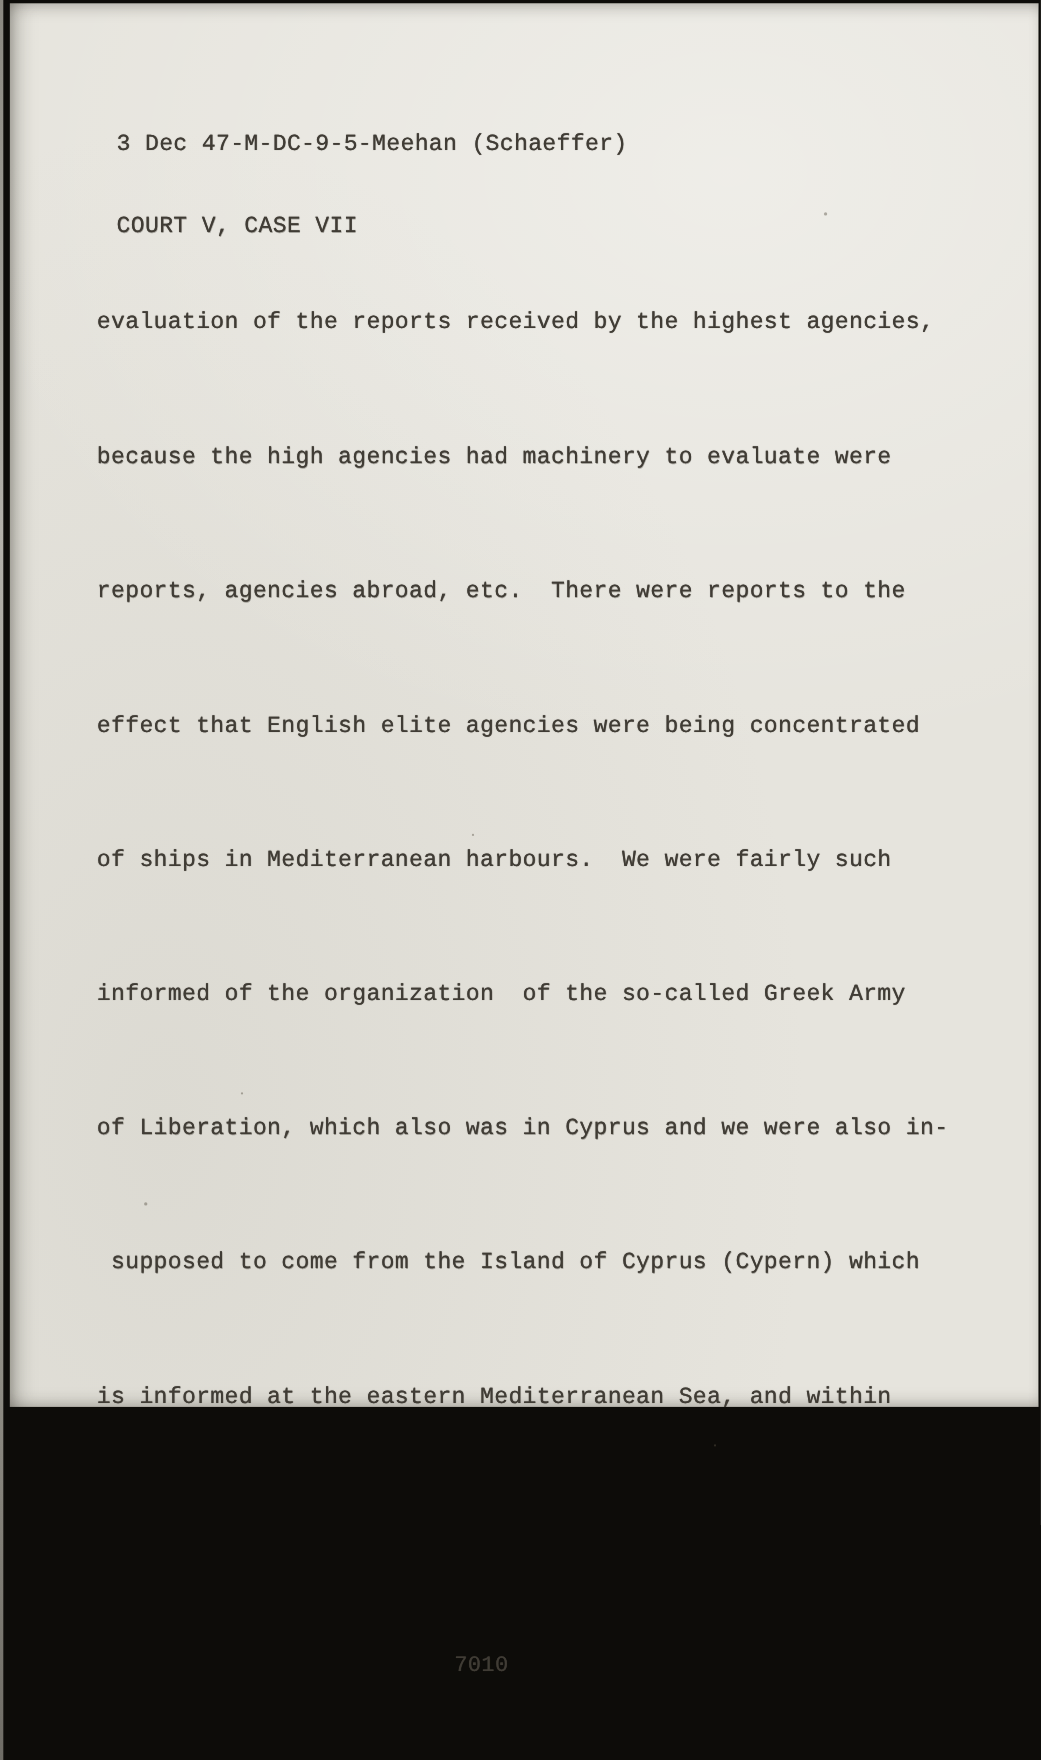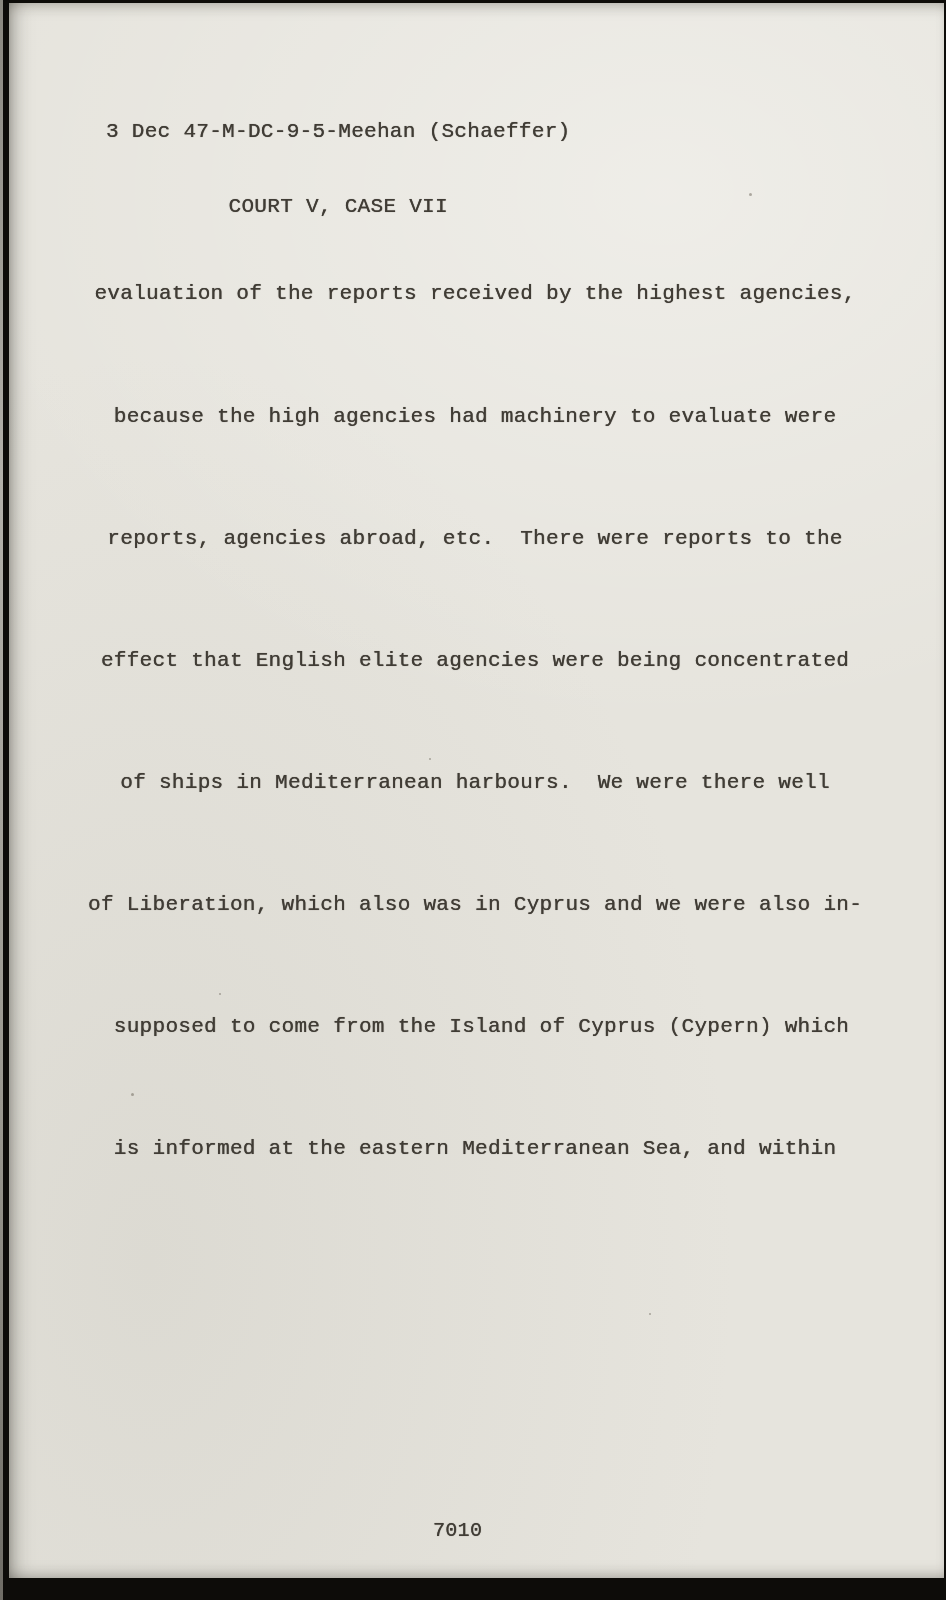--- a/index.html
+++ b/index.html
@@ -19,29 +19,28 @@
     position: absolute;
     left: 0; top: 0;
     width: 3px; height: 100%;
     background: linear-gradient(180deg, #8a8880, #b3b1aa 30%, #9a988f 70%, #6f6d66);
   }
   .paper {
     position: absolute;
     left: 9px;
     top: 3px;
     width: 935px;
-    height: 1575px;
+    height: 1276px;
     background:
       radial-gradient(ellipse 1200px 900px at 70% 12%, rgba(255,255,253,0.35), rgba(255,255,253,0) 60%),
       radial-gradient(ellipse 900px 1400px at 15% 80%, rgba(190,188,178,0.25), rgba(190,188,178,0) 65%),
       #e6e4dd;
     box-shadow: inset 14px 0 22px -14px rgba(40,38,30,0.55),
                 inset 0 10px 16px -10px rgba(40,38,30,0.35),
                 inset 0 -10px 16px -10px rgba(40,38,30,0.35);
-    text-align: center;
   }
   .speck { position: absolute; border-radius: 50%; background: rgba(90,85,70,0.45); }
   .typewriter {
     color: #403c35;
     text-shadow: 0 0 0.7px rgba(64,60,53,0.85), 0.4px 0.4px 0.5px rgba(64,60,53,0.35);
     white-space: pre;
     letter-spacing: 0.3px;
   }
   .header-block {
     position: absolute;
@@ -52,24 +51,23 @@
   }
   .body-block {
     position: absolute;
     left: 79px;
     top: 190px;
     font-size: 21px;
     line-height: 40.7px;
   }
   .page-number {
     position: absolute;
-    left: 424px;
+    left: 404px;
     top: 1500px;
     font-size: 20px;
-    margin-top: 16px;
   }
 </style>
 </head>
 <body>
 
 <div id="scan">
   <div class="edge-sliver"></div>
 
   <div class="paper">
 
@@ -82,21 +80,22 @@
     <div class="header-block typewriter">
       <div>3 Dec 47-M-DC-9-5-Meehan (Schaeffer)</div>
       <div>COURT V, CASE VII</div>
     </div>
 
     <div class="body-block typewriter">
       <div>evaluation of the reports received by the highest agencies,</div>
       <div>because the high agencies had machinery to evaluate were</div>
       <div>reports, agencies abroad, etc.  There were reports to the</div>
       <div>effect that English elite agencies were being concentrated</div>
-      <div>of ships in Mediterranean harbours.  We were there well</div>
+      <div>of ships in Mediterranean harbours.  We were fairly such</div>
+      <div>informed of the organization  of the so-called Greek Army</div>
       <div>of Liberation, which also was in Cyprus and we were also in-</div>
       <div> supposed to come from the Island of Cyprus (Cypern) which</div>
       <div>is informed at the eastern Mediterranean Sea, and within</div>
       
       
       
       
     </div>
 
     <div class="page-number typewriter">7010</div>

